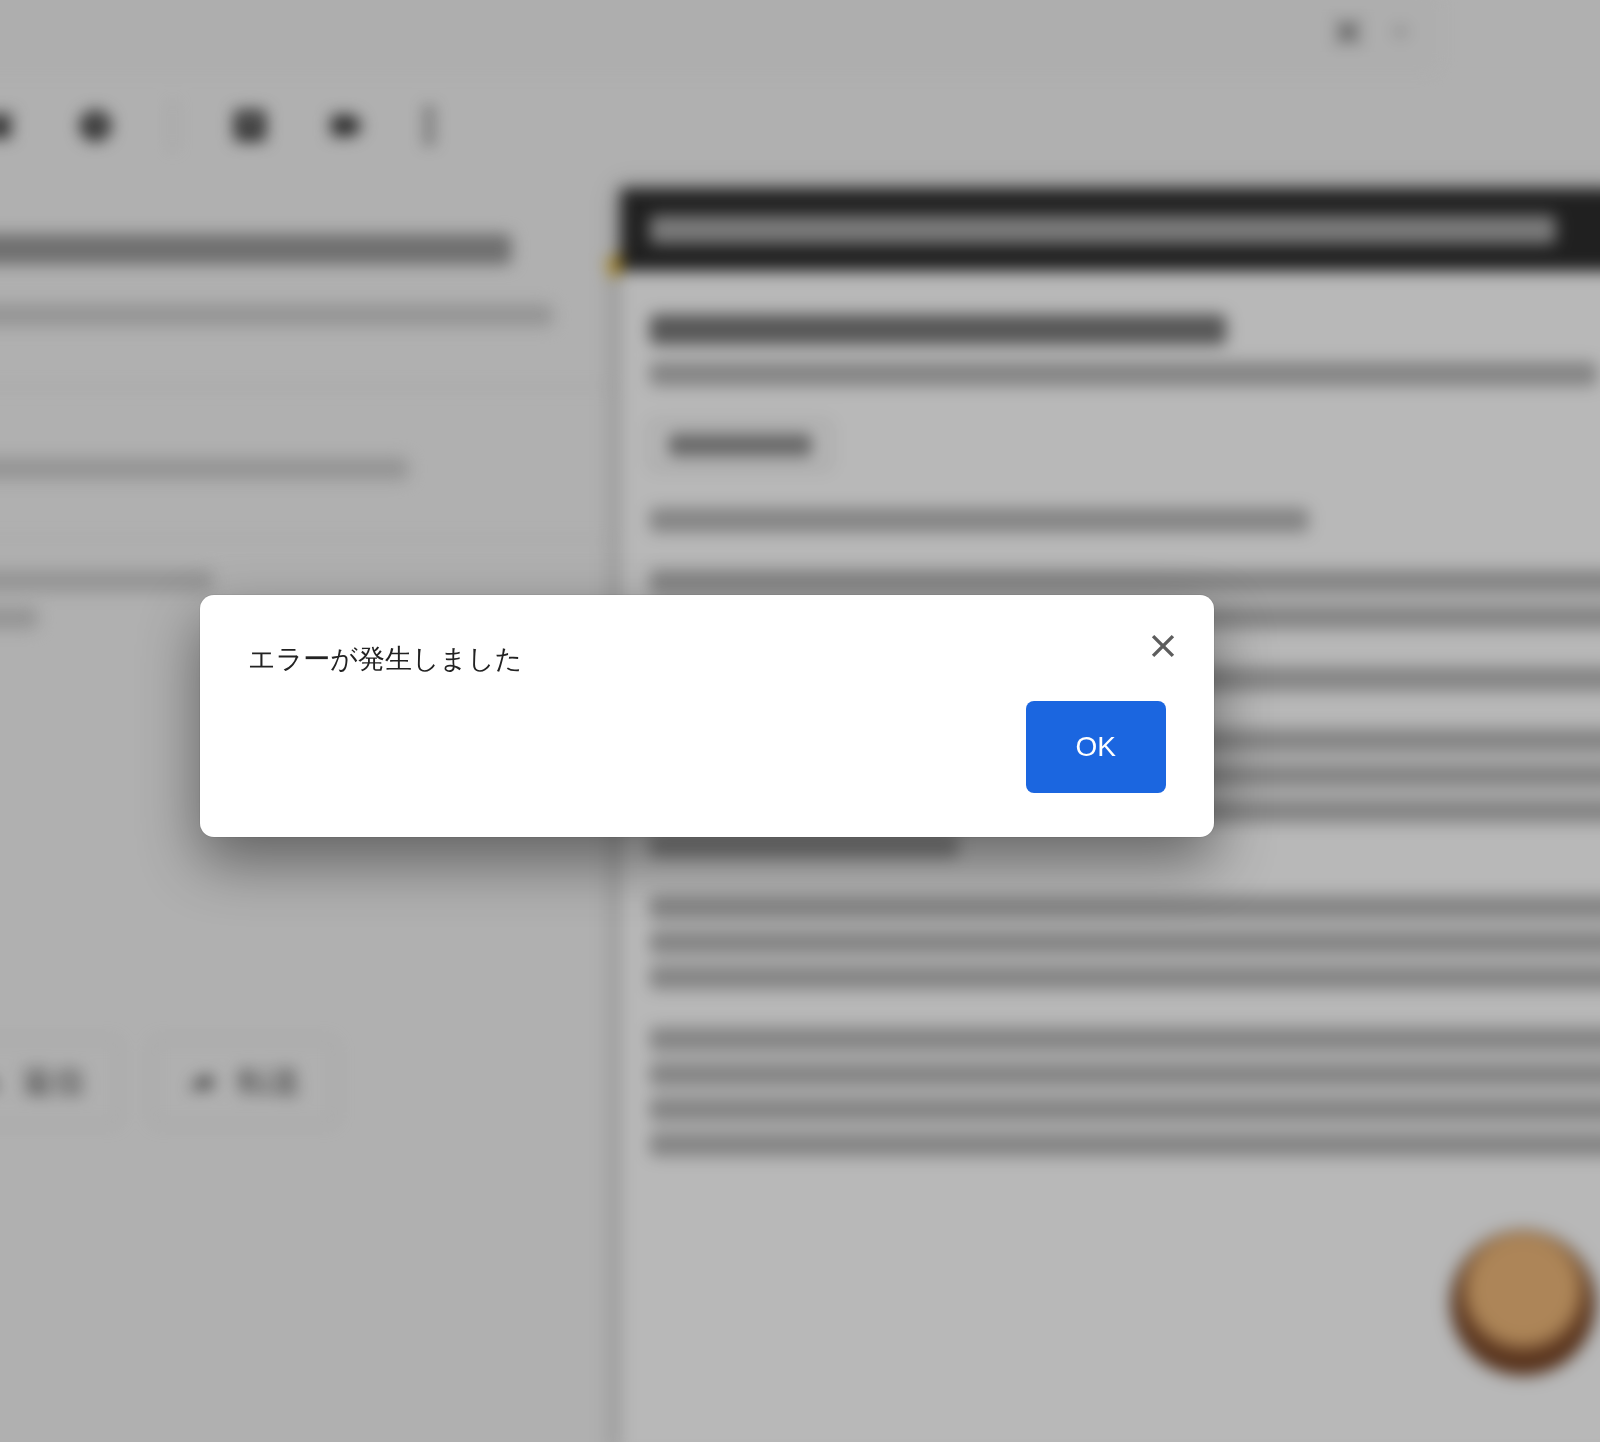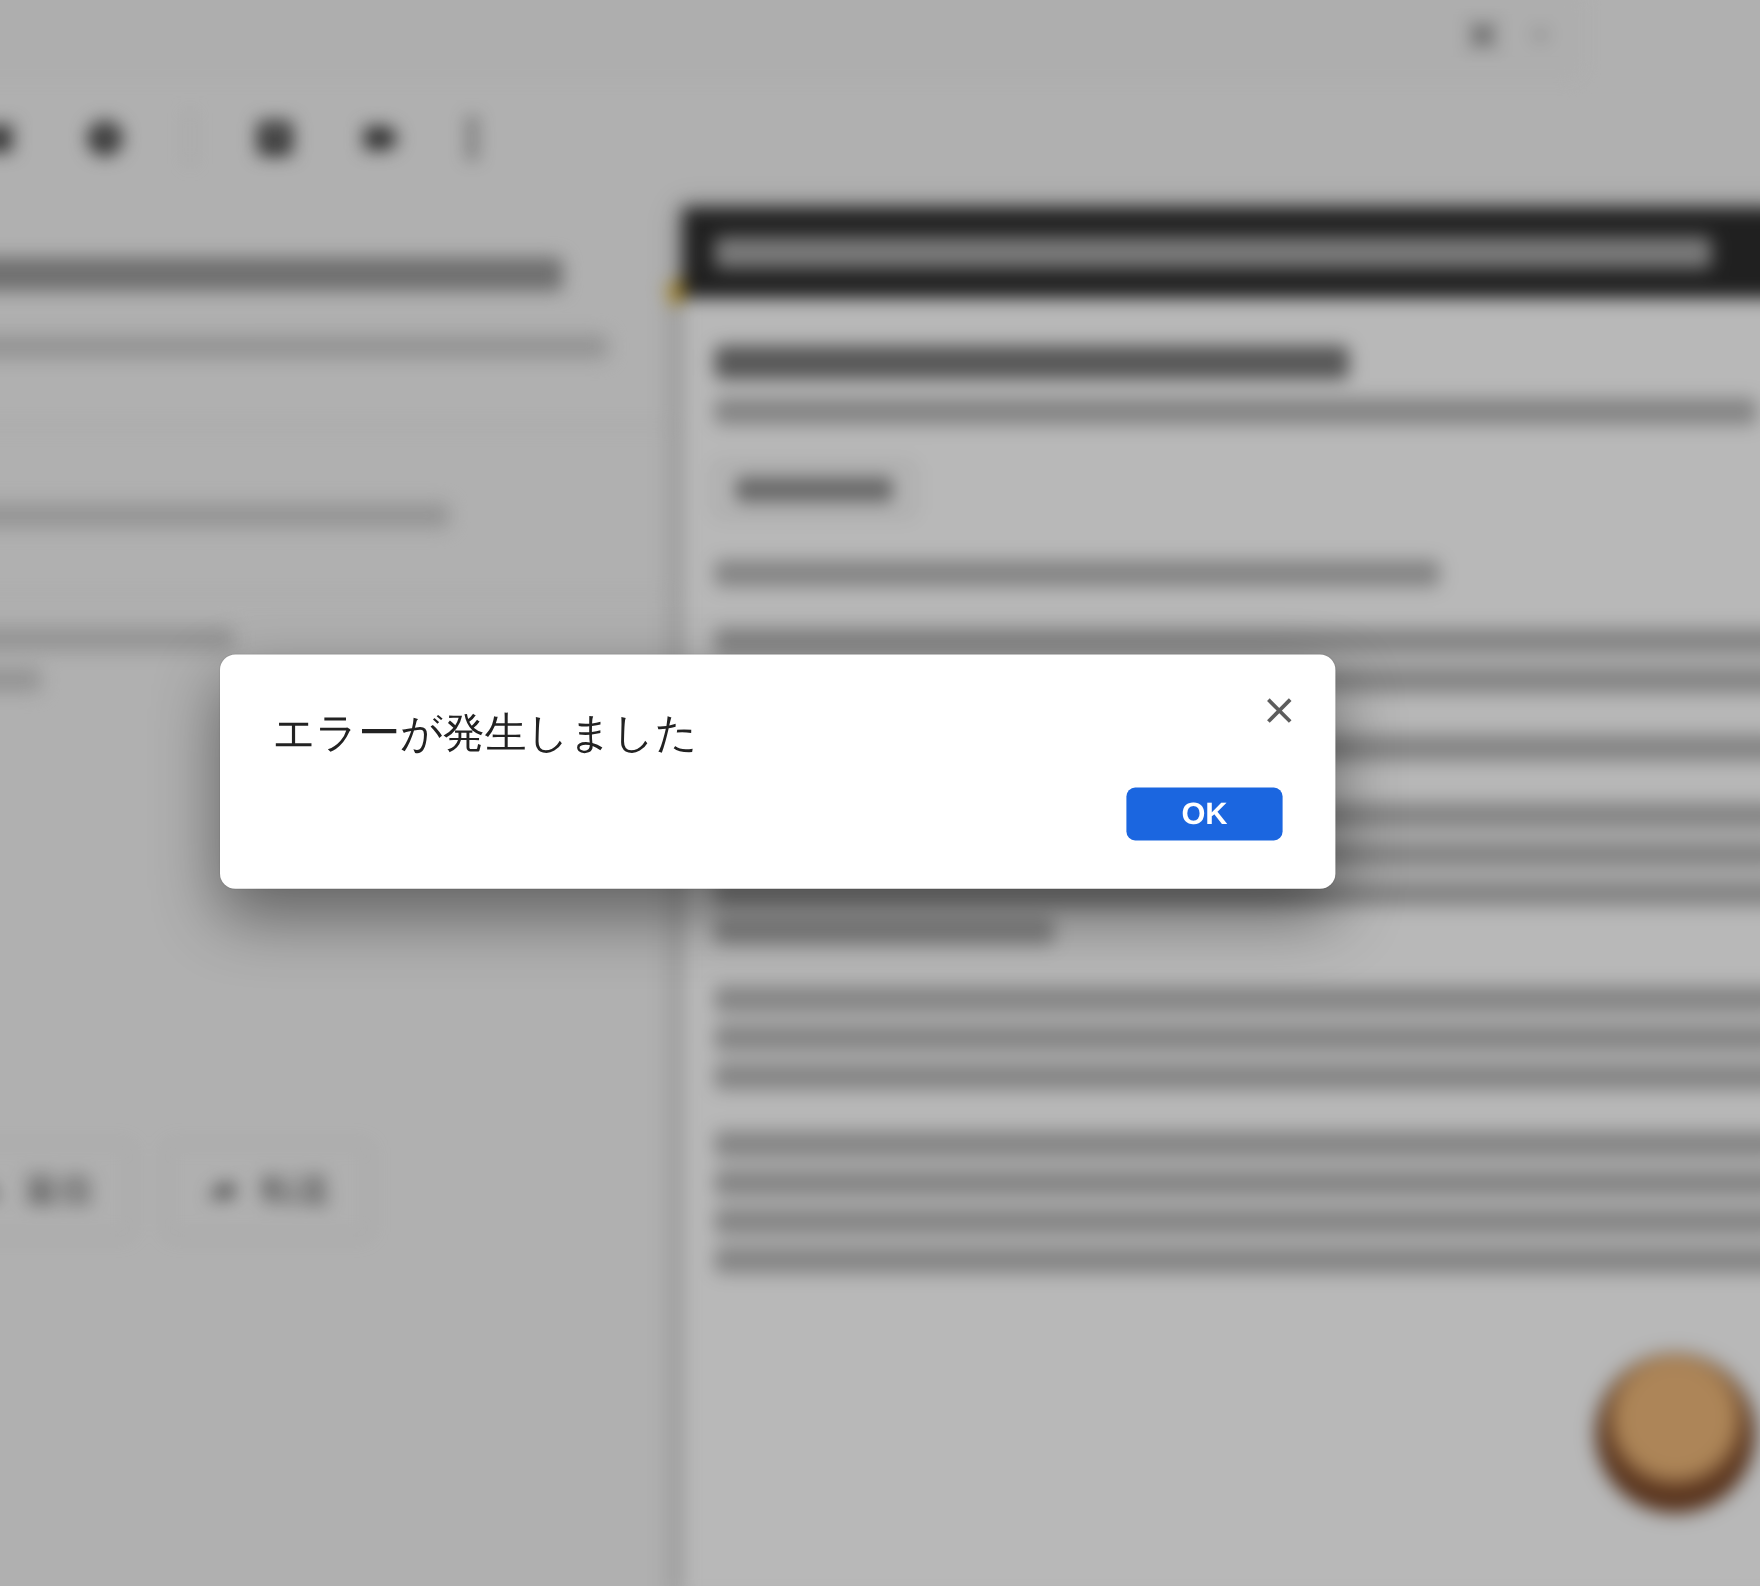--- a/index.html
+++ b/index.html
@@ -31,25 +31,25 @@
   .preview .body{padding:26px 28px;}
   .preview .line{height:24px;background:#b9b9b9;border-radius:6px;margin:16px 0;}
   .preview .line.bold{height:30px;background:#7a7a7a;}
   .preview .chip{display:inline-block;border:2px solid #bdbdbd;border-radius:6px;padding:10px 16px;margin:18px 0;}
   .preview .chip .cblob{height:22px;width:140px;background:#8f8f8f;border-radius:5px;}
   .preview .para{margin:36px 0;}
   .preview .para .line{margin:10px 0;}
   .avatar{position:absolute;right:28px;bottom:86px;width:140px;height:140px;border-radius:70px;background:radial-gradient(circle at 50% 40%,#f0b97a 0 45%,#7a4728 60%);box-shadow:0 0 0 6px rgba(0,0,0,0.08);}
   
   .dialog{position:absolute;z-index:20;left:200px;top:595px;width:1014px;background:#ffffff;border-radius:14px;box-shadow:0 24px 60px rgba(0,0,0,0.45),0 0 0 1px rgba(0,0,0,0.05);padding:44px 48px 44px 48px;}
-  .dialog .dtitle{font-size:38px;color:#222;font-weight:500;margin:2px 0 24px 0;}
+  .dialog .dtitle{font-size:27px;color:#222;font-weight:500;margin:2px 0 24px 0;}
   .dialog .dbody{font-size:27px;color:#555;margin-bottom:52px;}
   .dialog .dclose{position:absolute;right:24px;top:24px;background:none;border:none;padding:10px;cursor:pointer;color:#5d5d5d;}
   .dialog .dactions{display:flex;justify-content:flex-end;}
-  .dialog .okbtn{background:#1b66e0;color:#fff;font-size:28px;font-weight:700;border:none;border-radius:8px;padding:8px 50px;cursor:pointer;}
+  .dialog .okbtn{background:#1b66e0;color:#fff;font-size:28px;font-weight:400;border:none;border-radius:8px;padding:30px 50px;cursor:pointer;}
   svg{display:block;}
 </style>
 </head>
 <body>
 
 <div class="back" aria-hidden="true">
   <div class="search-row">
 
     <span class="q"></span>
     <span class="spacer"></span>

